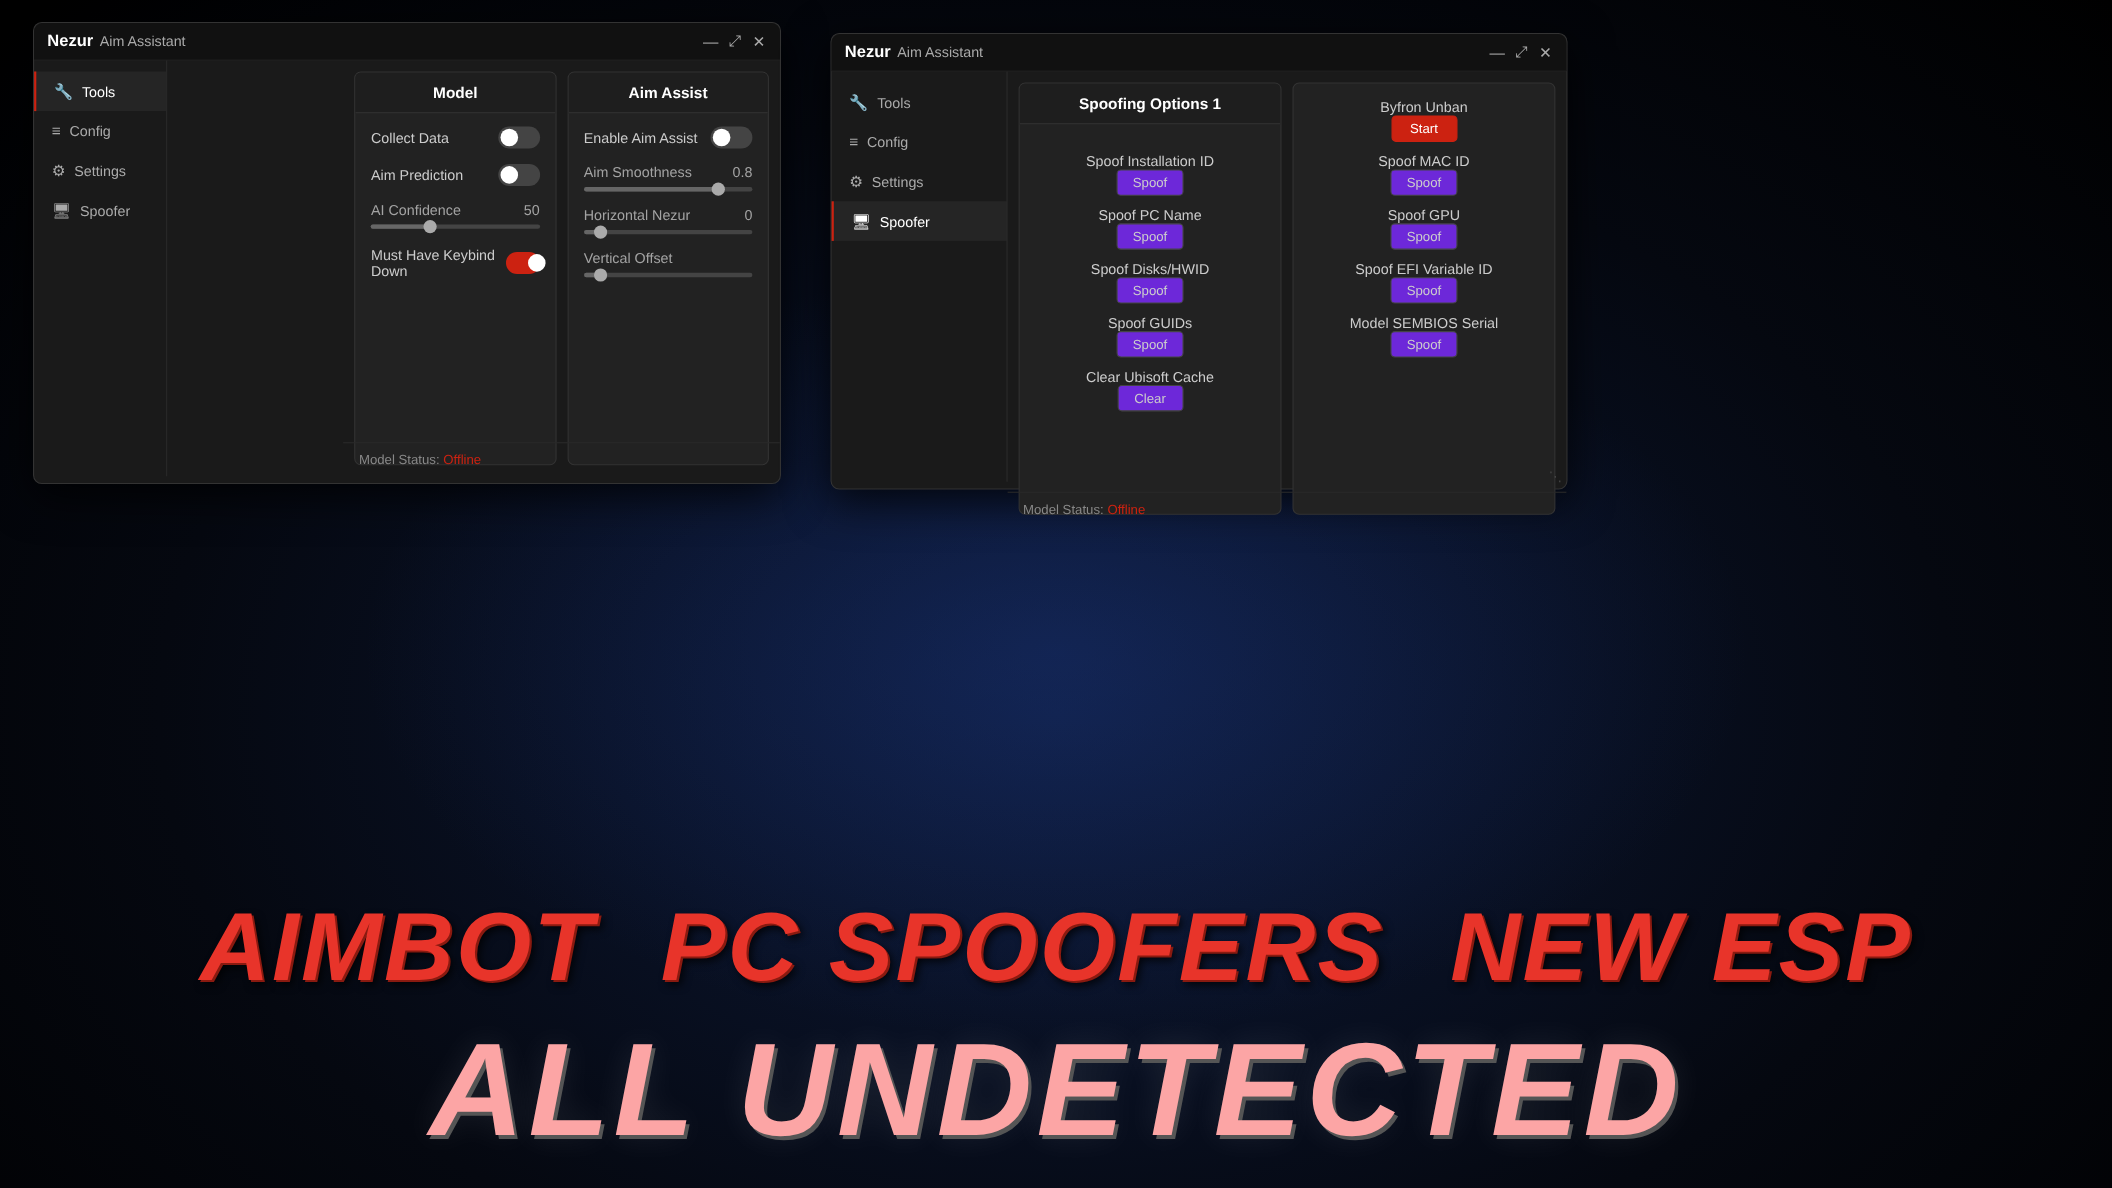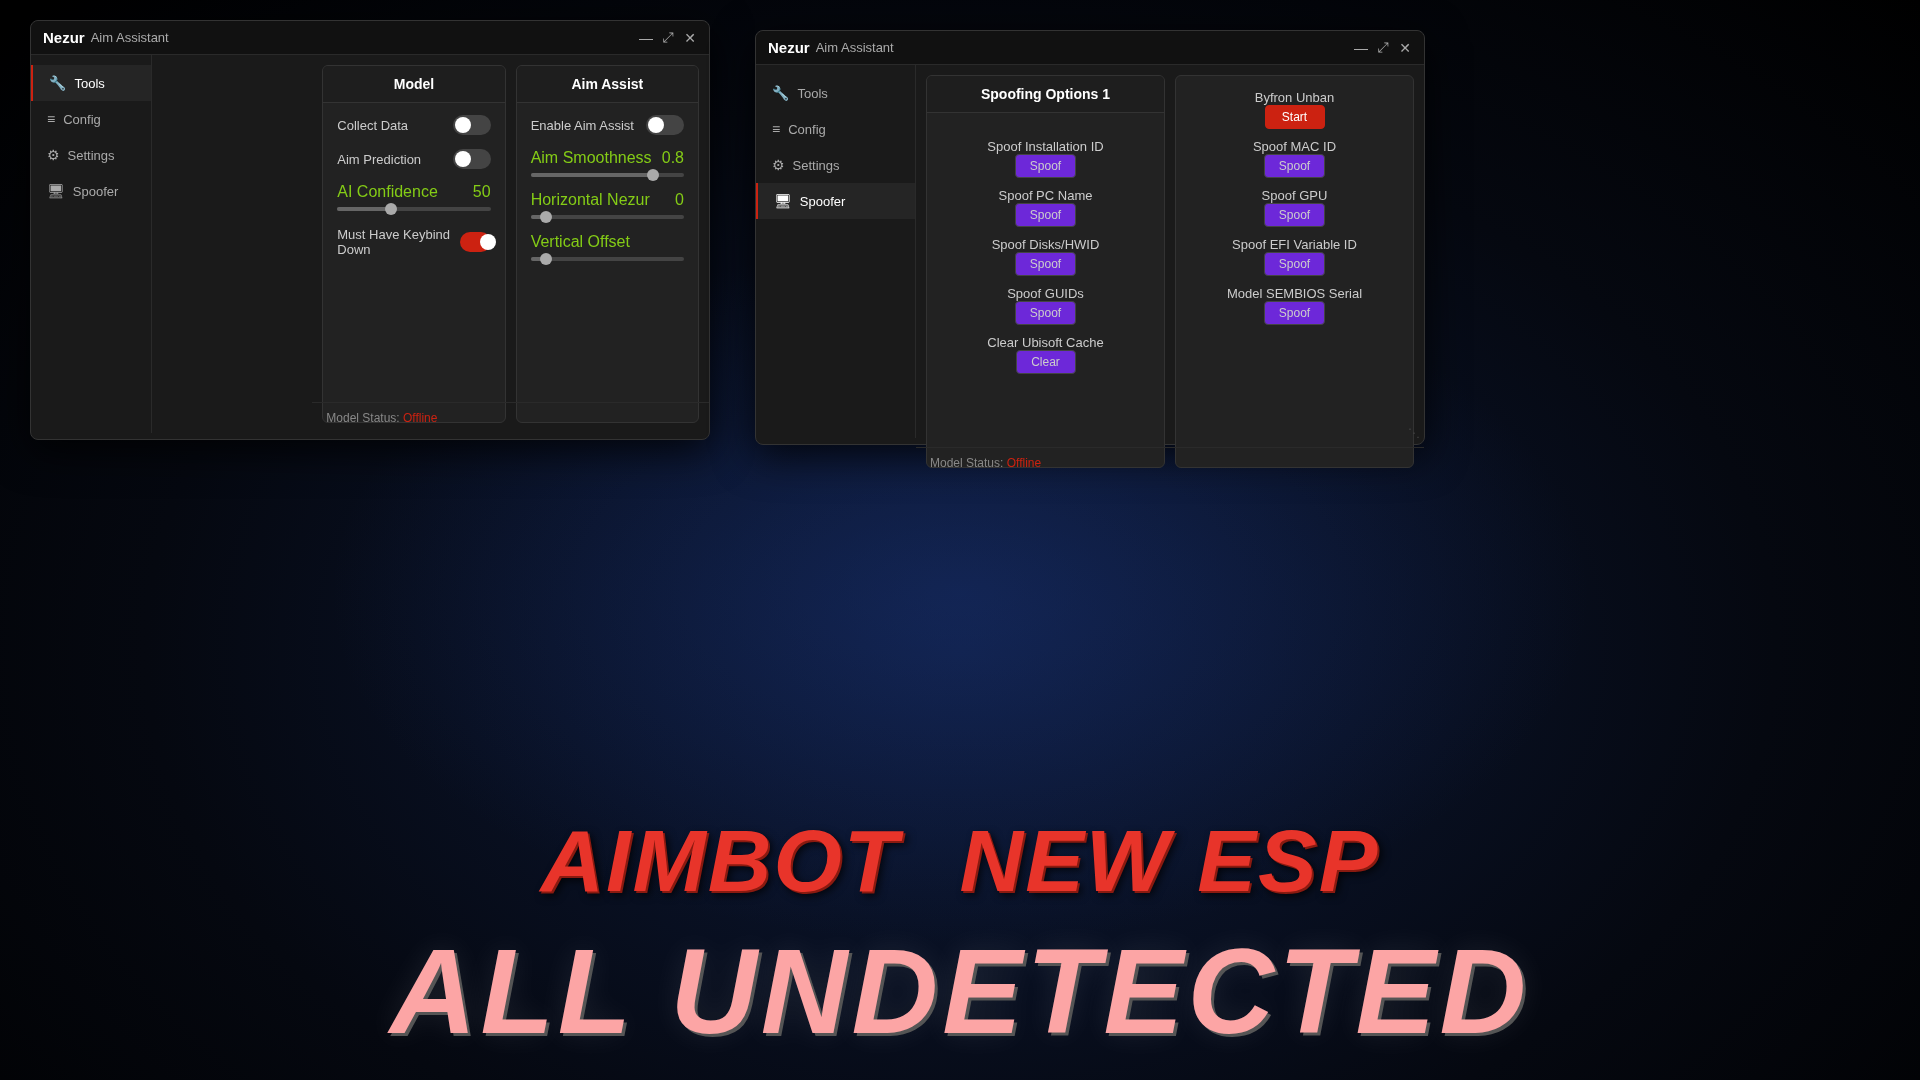--- a/index.html
+++ b/index.html
@@ -225,22 +225,22 @@
     .toggle.off::after { left: 2px; }
     .toggle.on::after { left: 20px; }
 
     
     .slider-row {
       margin-bottom: 14px;
     }
     .slider-header {
       display: flex;
       justify-content: space-between;
-      color: #84cc16;
-      font-size: 16px;
+      color: #a3a3a3;
+      font-size: 13px;
       margin-bottom: 6px;
     }
     .slider-track {
       width: 100%;
       height: 4px;
       background: #444;
       border-radius: 2px;
       position: relative;
     }
     .slider-fill {
@@ -340,20 +340,21 @@
   <span class="n-logo">N</span>
   <div style="display:flex;align-items:flex-start;justify-content:center;margin-top:-80px;">
     <span style="font-size:38px;color:#bbb;font-weight:400;letter-spacing:2px;">nezur</span>
     <span style="font-size:80px;color:#fff;font-weight:900;font-style:italic;margin-left:10px;text-shadow:2px 2px 10px rgba(0,0,0,0.8);">v2</span>
   </div>
 </div>
 
 <div class="bottom-text">
   <div class="tagline-row">
     <span class="tagline-item">AIMBOT</span>
+    <span class="tagline-item">PC SPOOFERS</span>
     <span class="tagline-item">NEW ESP</span>
   </div>
   <div class="undetected-text">ALL UNDETECTED</div>
 </div>
 
 <div class="window window-1">
 
   <div class="window-titlebar">
     <div class="window-title">
       <span class="brand">Nezur</span>

